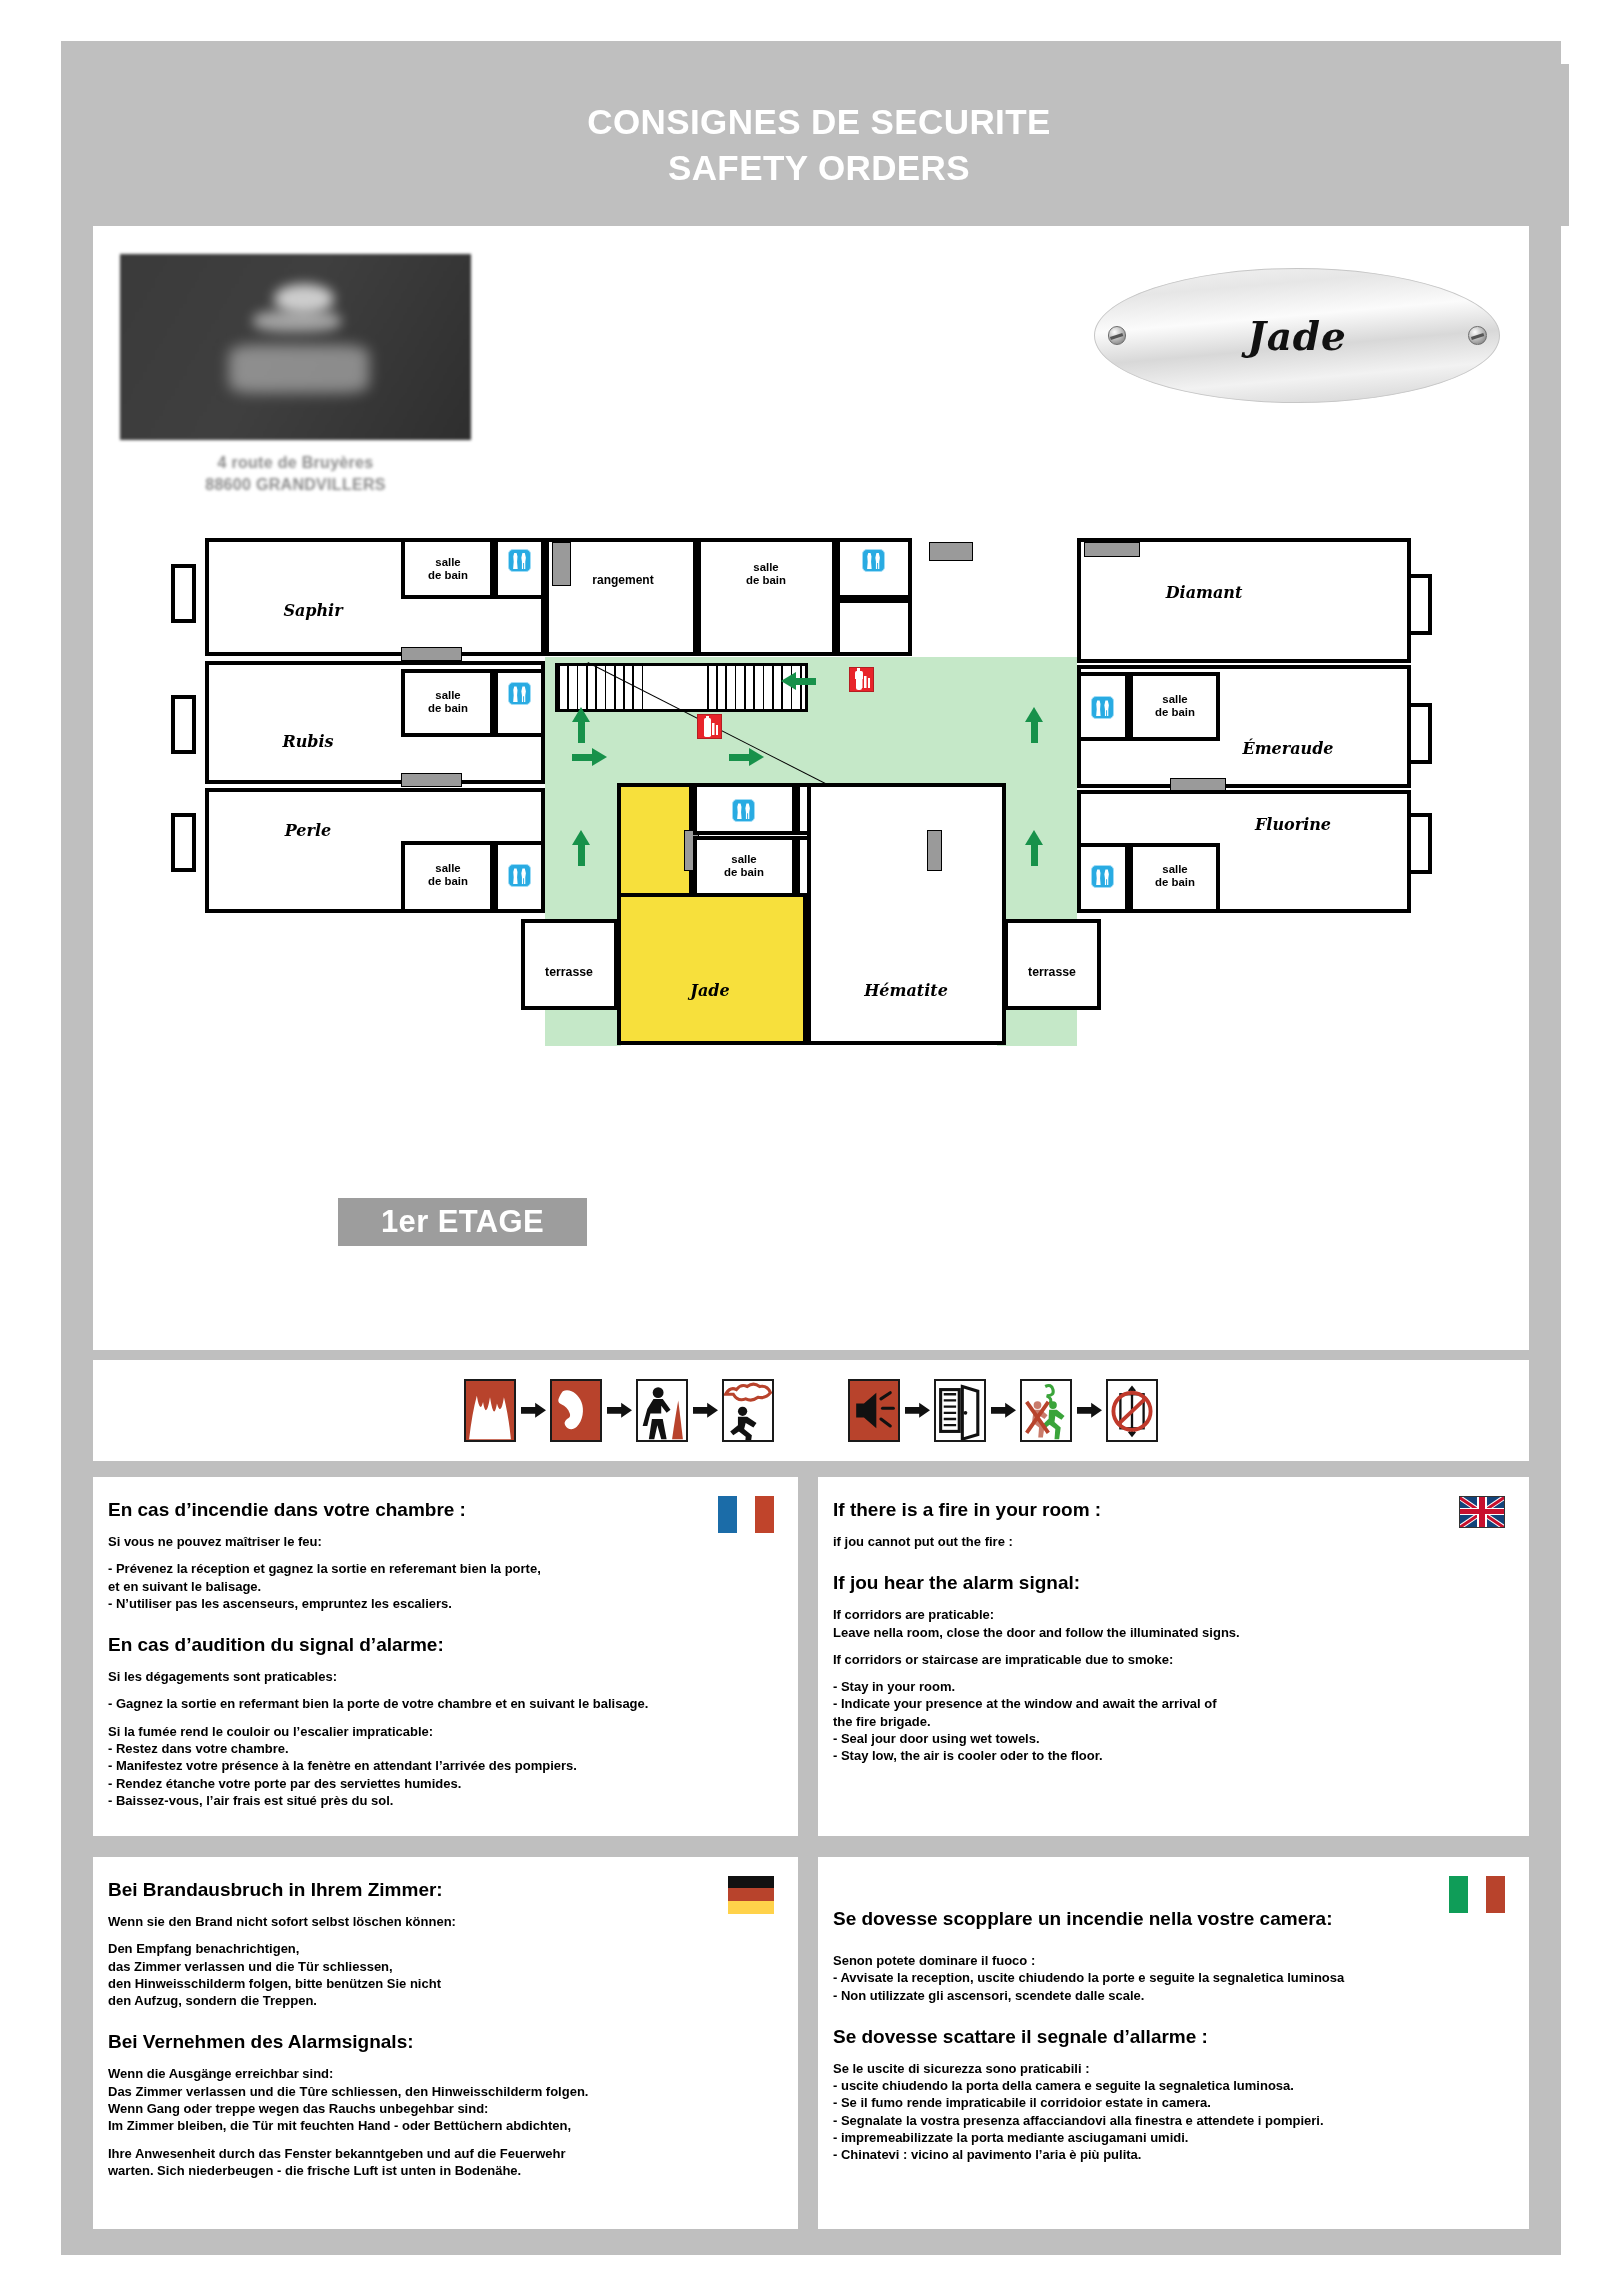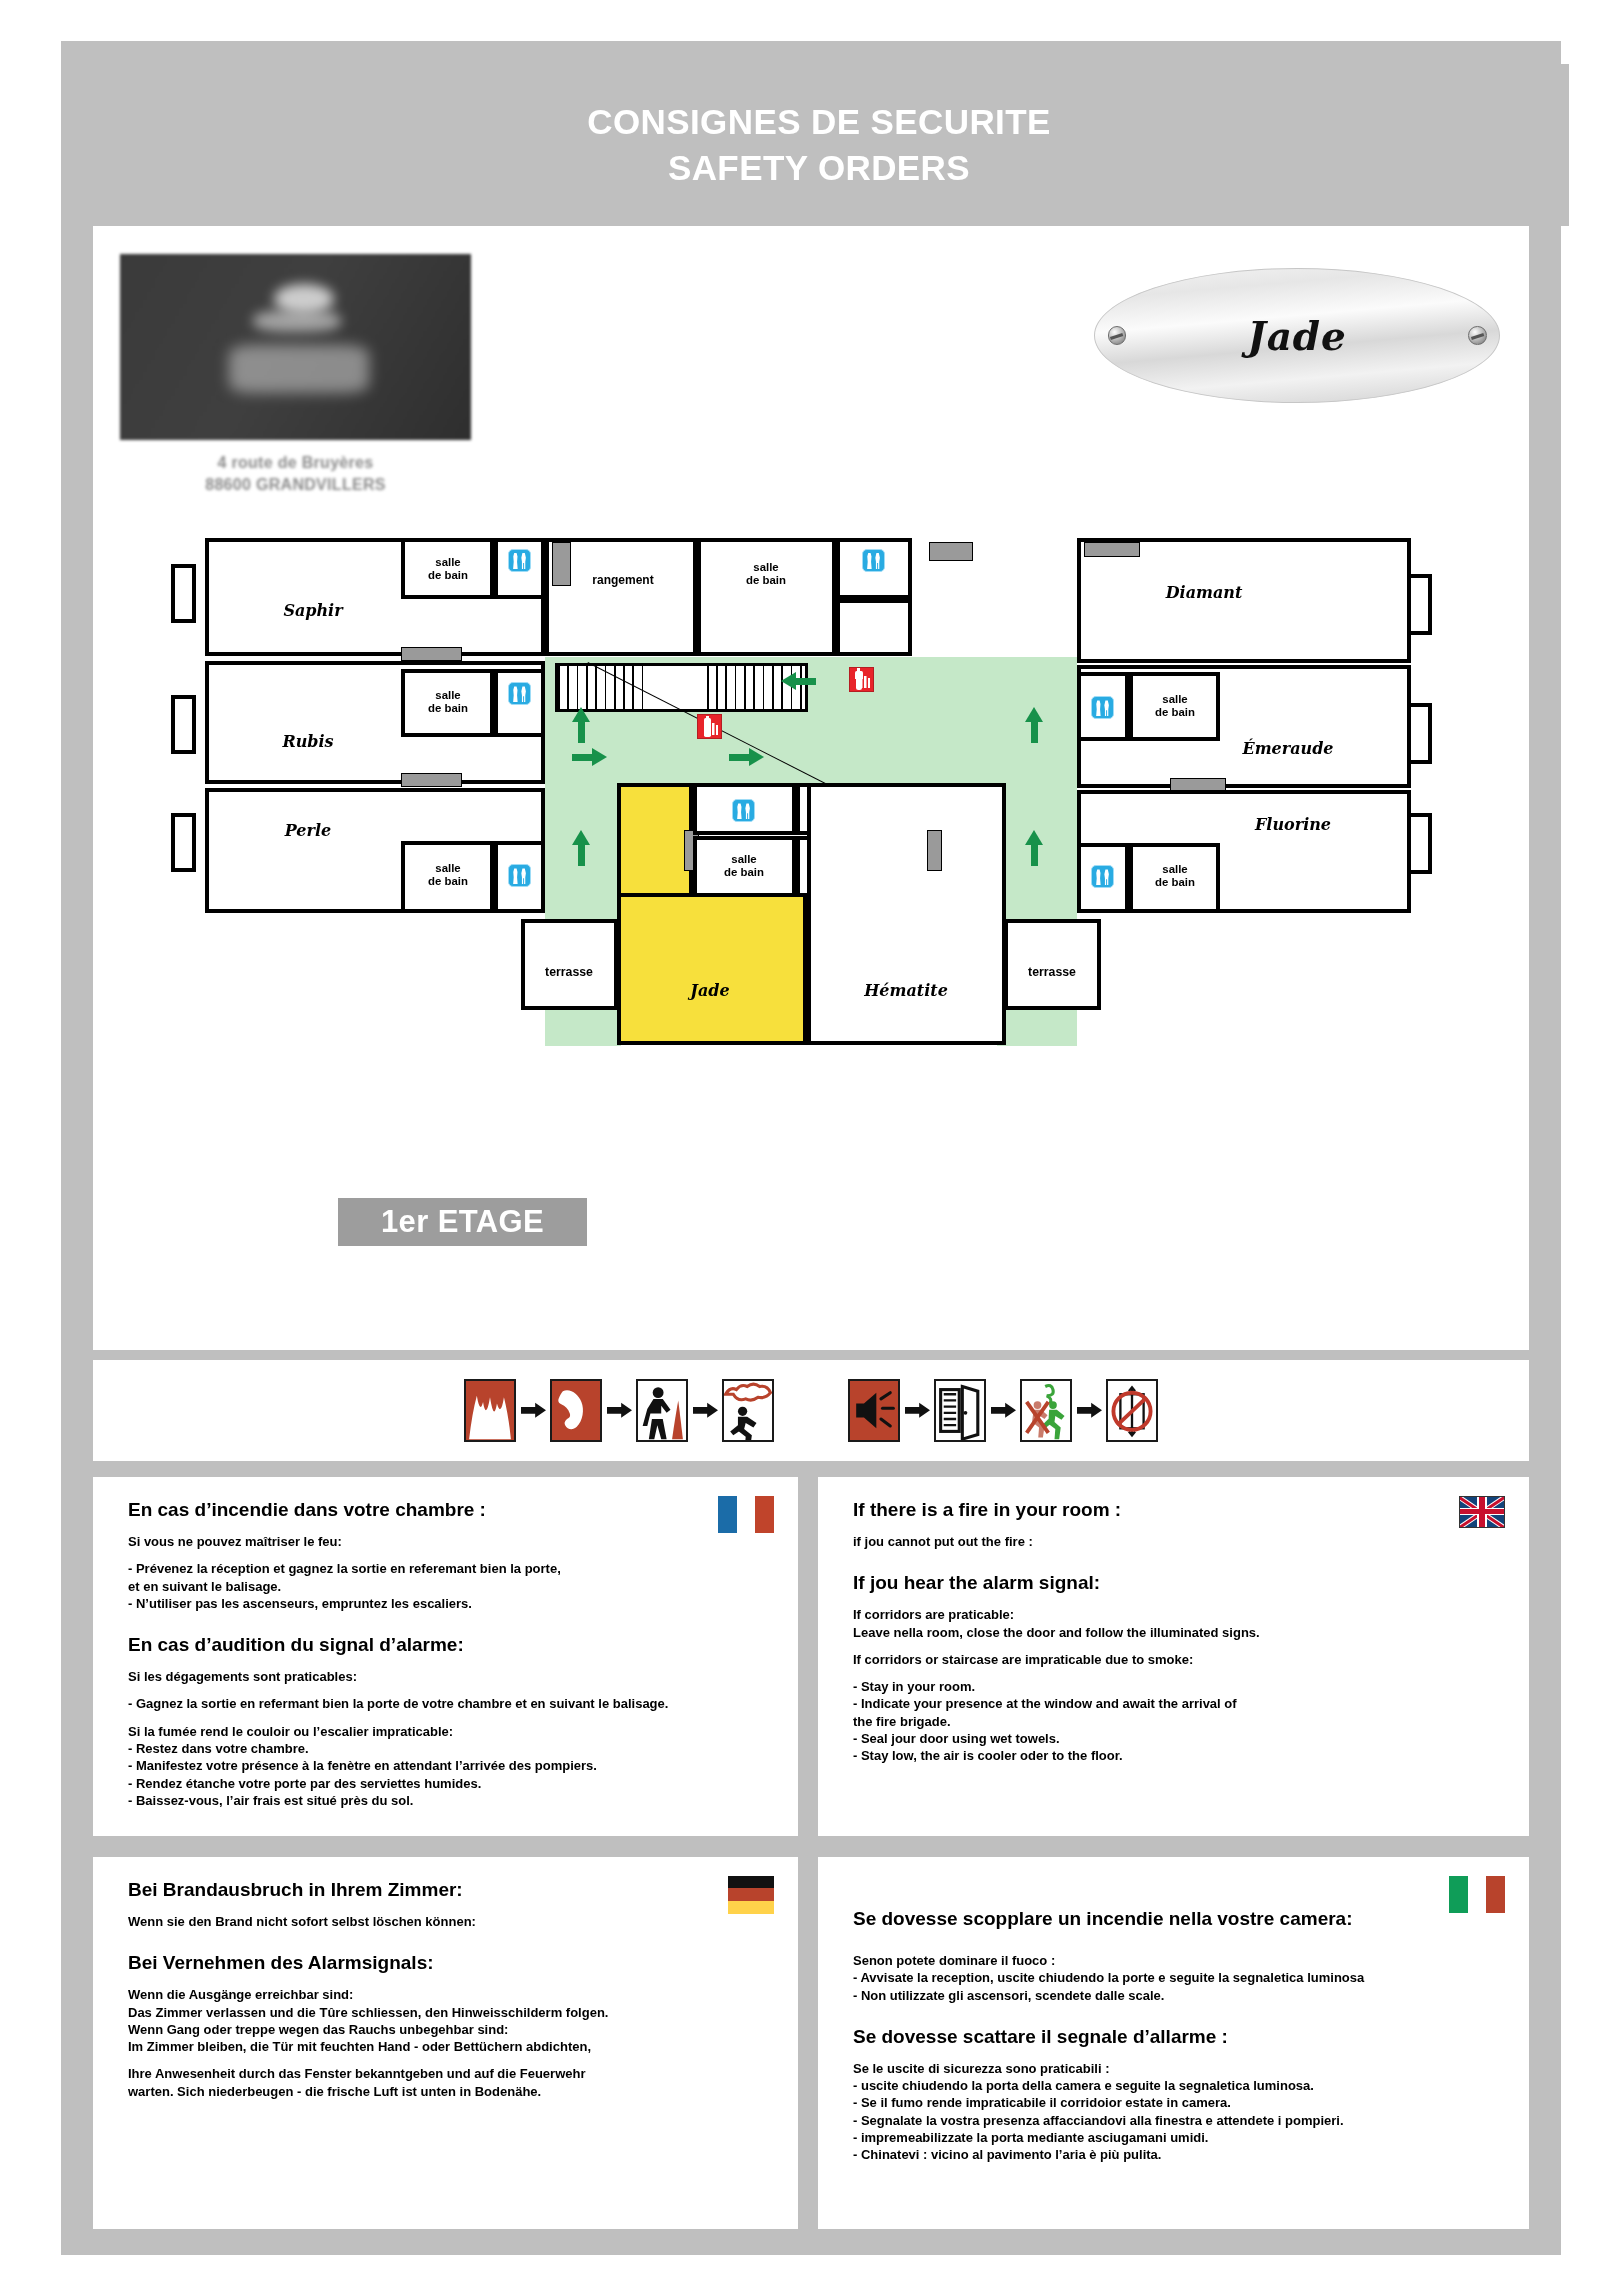--- a/index.html
+++ b/index.html
@@ -153,21 +153,21 @@
   .pic.red { background:#b8432c; }
   .sep { width:34px; display:flex; align-items:center; justify-content:center; }
   .sep svg { display:block; }
 
   
   .panel { position:absolute; background:#ffffff; }
   .panel .flag { position:absolute; right:24px; top:18.6px; display:flex; }
   .panel h2 { font-size:19px; font-weight:700; color:#000; margin:0 0 12px; }
   .panel h3 { font-size:19px; font-weight:700; color:#000; margin:22px 0 12px; }
   .panel p  { font-size:13px; font-weight:700; color:#000; line-height:1.33; margin:0 0 10px; }
-  .panel .body { padding:22px 35px; }
+  .panel .body { padding:22px 15px; }
 
   .flag-fr span, .flag-it span { width:18.6px; height:37px; display:block; }
   .flag-de span { width:46px; height:12.7px; display:block; }
   .flag-uk { width:46px; height:32px; border:0.8px solid #333; position:relative;
              background:#12437a; overflow:hidden; }
   .flag-uk .d1,.flag-uk .d2{ position:absolute; left:-20%; top:45%; width:140%; height:5px;
              background:#fff; }
   .flag-uk .d1{ transform:rotate(34deg);} .flag-uk .d2{ transform:rotate(-34deg);}
   .flag-uk .d1b,.flag-uk .d2b{ position:absolute; left:-20%; top:47%; width:140%; height:2.5px;
              background:#c8102e; }
@@ -533,20 +533,26 @@
 
   <div class="panel" style="left:93px; top:1857px; width:705px; height:372px;">
     <div class="flag flag-de" style="flex-direction:column">
       <span style="background:#111"></span>
         <span style="background:#b8432c"></span>
         <span style="background:#ffd24a"></span>
     </div>
     <div class="body">
       <h2>Bei Brandausbruch in Ihrem Zimmer:</h2>
       <p>Wenn sie den Brand nicht sofort selbst löschen können:</p>
+      <p>
+        <span>Den Empfang benachrichtigen,</span><br>
+        <span>das Zimmer verlassen und die Tür schliessen,</span><br>
+        <span>den Hinweisschilderm folgen, bitte benützen Sie nicht</span><br>
+        <span>den Aufzug, sondern die Treppen.</span>
+      </p>
       <h3>Bei Vernehmen des Alarmsignals:</h3>
       <p>
         <span>Wenn die Ausgänge erreichbar sind:</span><br>
         <span>Das Zimmer verlassen und die Tûre schliessen, den Hinweisschilderm folgen.</span><br>
         <span>Wenn Gang oder treppe wegen das Rauchs unbegehbar sind:</span><br>
         <span>Im Zimmer bleiben, die Tür mit feuchten Hand - oder Bettüchern abdichten,</span>
       </p>
       <p>
         <span>Ihre Anwesenheit durch das Fenster bekanntgeben und auf die Feuerwehr</span><br>
         <span>warten. Sich niederbeugen - die frische Luft ist unten in Bodenähe.</span>

